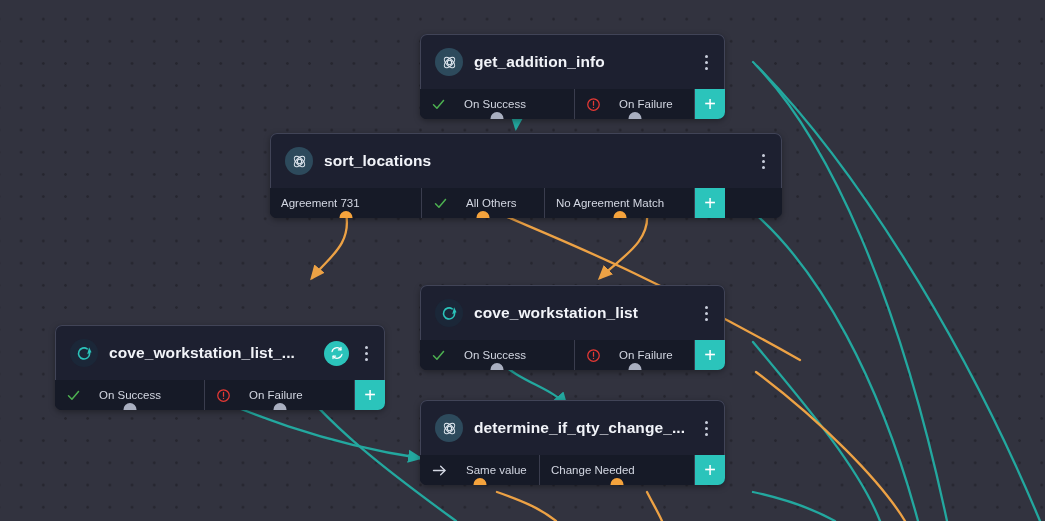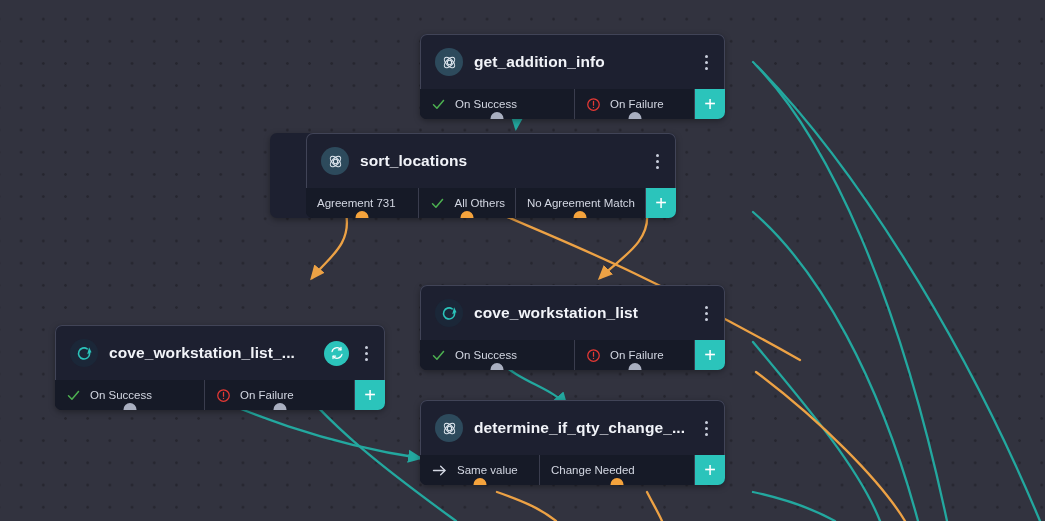--- a/index.html
+++ b/index.html
@@ -75,21 +75,21 @@
     display: flex;
     height: 30px;
     border-radius: 0 0 7px 7px;
     overflow: hidden;
     background: #161a27;
   }
   .port {
     position: relative;
     display: flex;
     align-items: center;
-    gap: 9px;
+    gap: 18px;
     padding: 0 10px 0 11px;
     background: #161a27;
     border-right: 1px solid #3a3d4e;
     font-size: 11.5px;
     color: #d3d7e2;
     white-space: nowrap;
   }
   .port:last-of-type { border-right: none; }
   .port-dot {
     position: absolute;
@@ -190,21 +190,21 @@
           <path d="M12 7 L12 13" stroke-linecap="round"></path>
           <circle cx="12" cy="16.6" r="1.1" fill="#e53935" stroke="none"></circle>
         </svg>
         <span>On Failure</span>
         <span class="port-dot"></span>
       </div>
       <div class="plus-btn">+</div>
     </div>
   </div>
 
-  <div class="node" style="left:270px; top:133px; width:406px;padding-left:36px;">
+  <div class="node" style="left:270px; top:133px; width:512px;">
     <div class="node-head">
       <span class="node-icon icon-atom">
         <svg class="glyph" width="17" height="17" viewBox="0 0 24 24" fill="none" stroke="#dfe7ef" stroke-width="1.6">
           <circle cx="12" cy="12" r="3.1"></circle>
           <ellipse cx="12" cy="12" rx="9.2" ry="4.6" transform="rotate(45 12 12)"></ellipse>
           <ellipse cx="12" cy="12" rx="9.2" ry="4.6" transform="rotate(-45 12 12)"></ellipse>
         </svg>
       </span>
       <span class="node-title">sort_locations</span>
       <span class="kebab">

